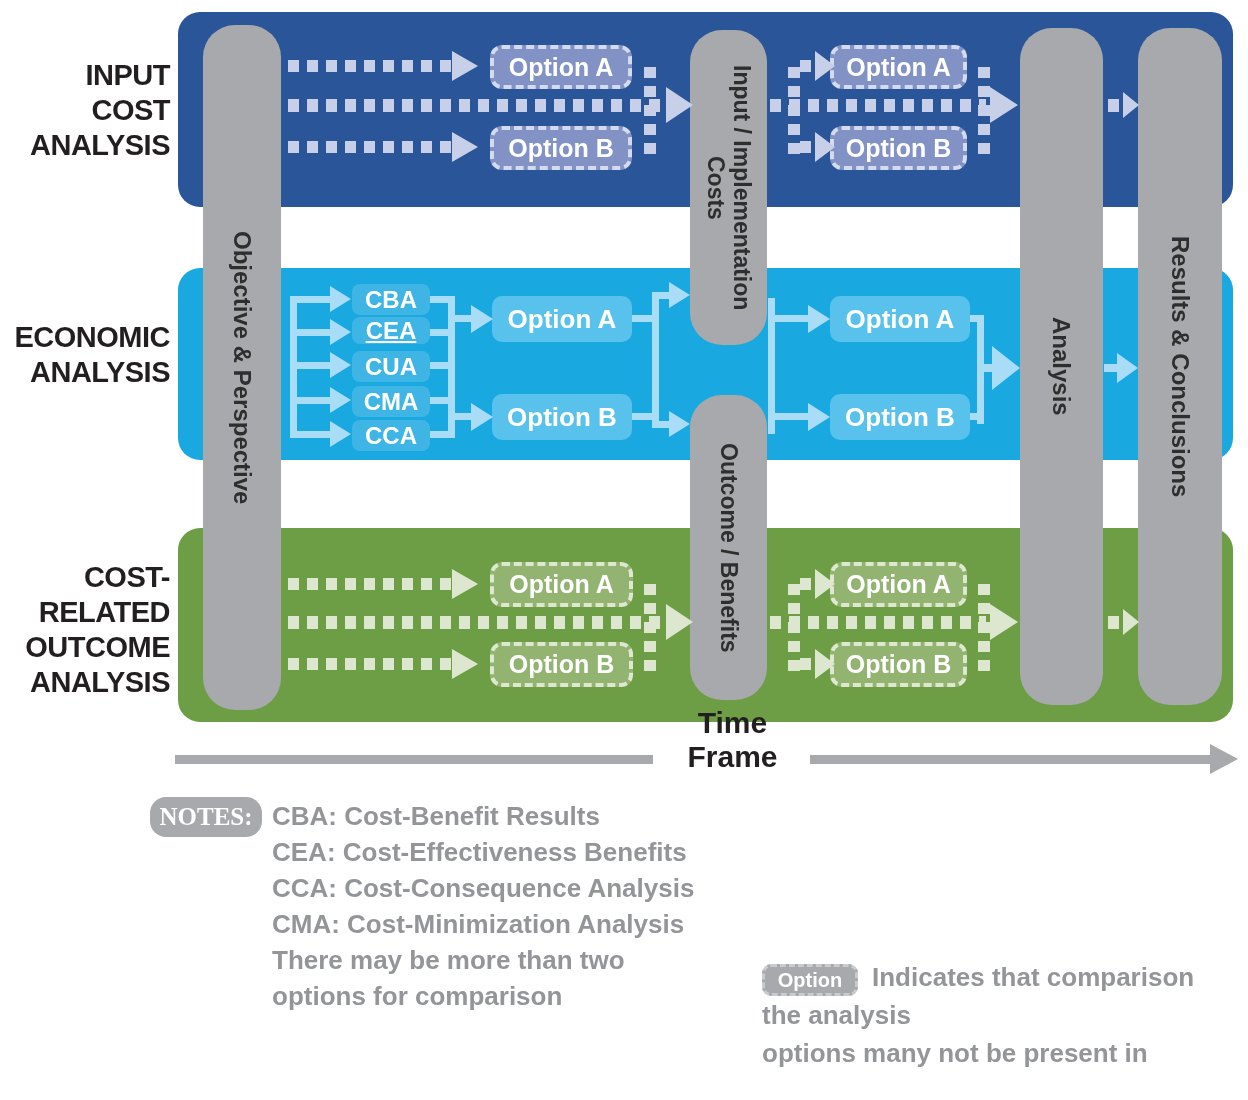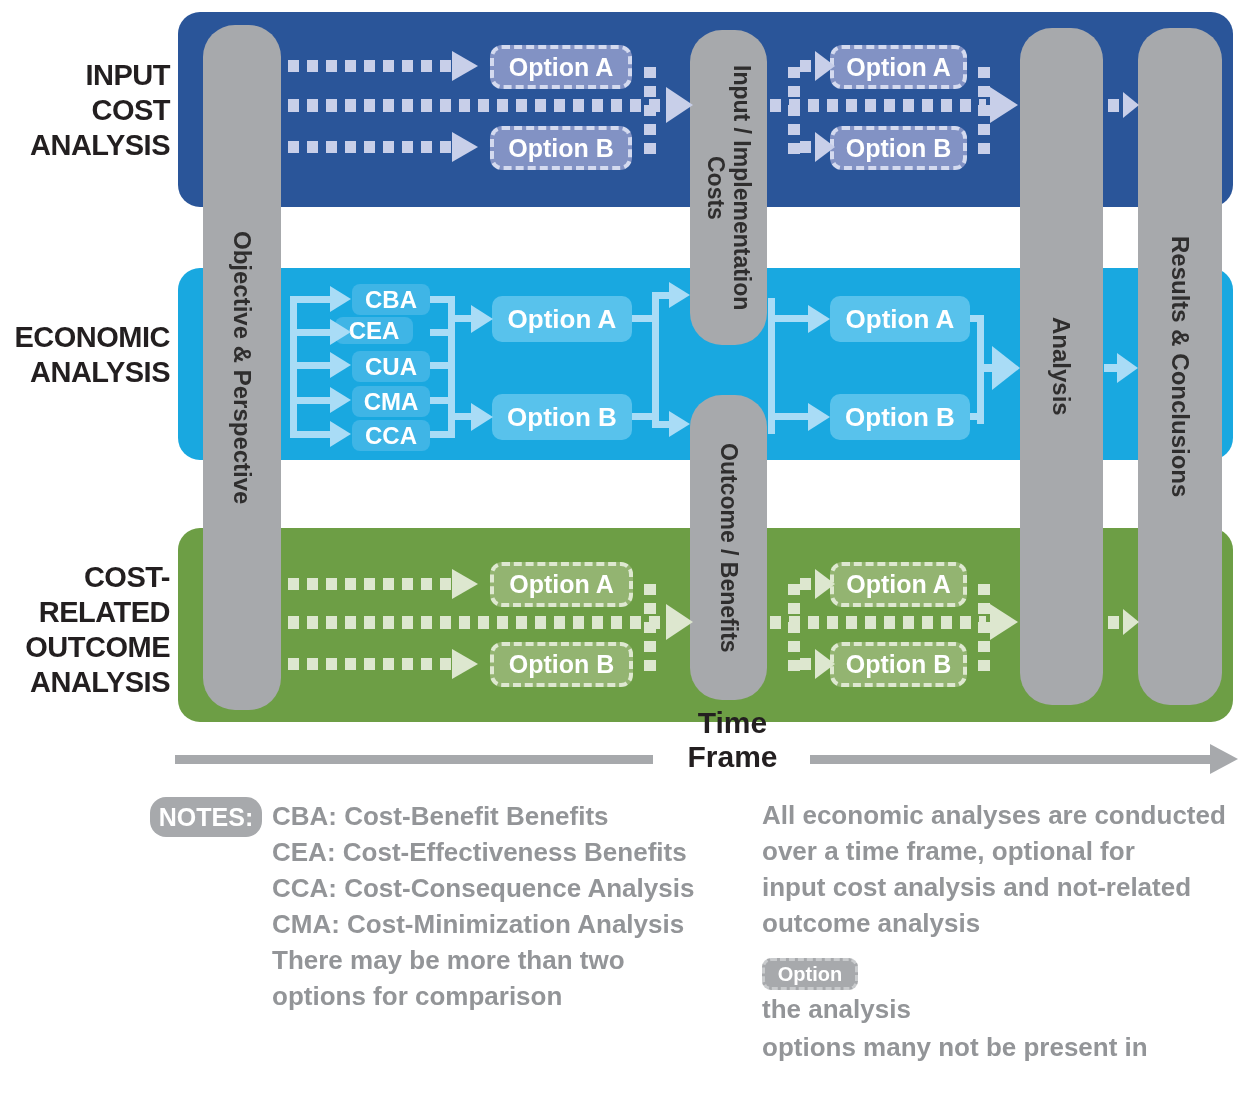--- a/index.html
+++ b/index.html
@@ -31,21 +31,21 @@
   
   .ln{position:absolute;background:var(--dc);}
   .dash-h{position:absolute;background:repeating-linear-gradient(90deg,var(--dc) 0 11px,transparent 11px 19px);}
   .dash-v{position:absolute;background:repeating-linear-gradient(0deg,var(--dc) 0 11px,transparent 11px 19px);}
   .tri{position:absolute;width:0;height:0;border-style:solid;border-color:transparent;}
   
   .tflabel{position:absolute;left:650px;top:706px;width:165px;text-align:center;
     color:#231F20;font-weight:bold;font-size:30px;}
   
   .badge{position:absolute;background:#A7A9AC;color:#ffffff;font-weight:bold;
-    display:flex;align-items:center;justify-content:center;}
+    display:flex;align-items:center;justify-content:center;font-family:Liberation Serif, serif;}
   .noteline{color:#939598;font-weight:bold;font-size:26px;white-space:nowrap;}
   .optbadge{display:inline-flex;align-items:center;justify-content:center;
     background:#A7A9AC;color:#ffffff;font-weight:bold;font-size:20px;
     width:96px;height:32px;border-radius:9px;border:3px dashed #C9CBCD;box-sizing:border-box;
     margin-right:14px;}
 </style>
 </head>
 <body>
 
 <div id="canvas">
@@ -84,55 +84,50 @@
   <div class="pillar" style="left:1138px;top:28px;width:84px;height:677px;">
     <span class="ptxt">Results &amp; Conclusions</span>
   </div>
 
   <div class="bx navy" style="left:490px;top:45px;width:142px;height:44px;">Option A</div>
   <div class="bx navy" style="left:490px;top:126px;width:142px;height:44px;">Option B</div>
   <div class="bx navy" style="left:830px;top:45px;width:137px;height:44px;">Option A</div>
   <div class="bx navy" style="left:830px;top:126px;width:137px;height:44px;">Option B</div>
 
   <div class="bx mini" style="left:352px;top:284px;width:78px;height:31px;">CBA</div>
-  <div class="bx mini" style="left:335px;top:317px;width:78px;height:27px;">CEA</div>
+  <div class="bx mini" style="left:352px;top:317px;width:78px;height:27px;text-decoration:underline;">CEA</div>
   <div class="bx mini" style="left:352px;top:351px;width:78px;height:31px;">CUA</div>
   <div class="bx mini" style="left:352px;top:386px;width:78px;height:31px;">CMA</div>
   <div class="bx mini" style="left:352px;top:420px;width:78px;height:31px;">CCA</div>
 
   <div class="bx copt" style="left:492px;top:296px;width:140px;height:46px;">Option A</div>
   <div class="bx copt" style="left:492px;top:394px;width:140px;height:46px;">Option B</div>
   <div class="bx copt" style="left:830px;top:296px;width:140px;height:46px;">Option A</div>
   <div class="bx copt" style="left:830px;top:394px;width:140px;height:46px;">Option B</div>
 
   <div class="bx green" style="left:490px;top:562px;width:143px;height:45px;">Option A</div>
   <div class="bx green" style="left:490px;top:642px;width:143px;height:45px;">Option B</div>
   <div class="bx green" style="left:830px;top:562px;width:137px;height:45px;">Option A</div>
   <div class="bx green" style="left:830px;top:642px;width:137px;height:45px;">Option B</div>
 
   <div class="tflabel">Time Frame</div>
 
   <div class="badge" style="left:150px;top:797px;width:112px;height:40px;border-radius:16px;font-size:25px;">NOTES:</div>
   <div class="abs" style="left:272px;top:798px;line-height:36px;">
-    <div class="noteline">CBA: Cost-Benefit Benefits</div>
+    <div class="noteline">CBA: Cost-Benefit Results</div>
     <div class="noteline">CEA: Cost-Effectiveness Benefits</div>
     <div class="noteline">CCA: Cost-Consequence Analysis</div>
     <div class="noteline">CMA: Cost-Minimization Analysis</div>
     <div class="noteline">There may be more than two</div>
     <div class="noteline">options for comparison</div>
   </div>
-  <div class="abs" style="left:762px;top:797px;line-height:36px;">
-    <div class="noteline">All economic analyses are conducted</div>
-    <div class="noteline">over a time frame, optional for</div>
-    <div class="noteline">input cost analysis and not-related</div>
-    <div class="noteline">outcome analysis</div>
-  </div>
   <div class="abs" style="left:762px;top:958px;line-height:38px;">
     <div class="noteline" style="display:flex;align-items:flex-end;">
       <span class="optbadge">Option</span>
+      <span>Indicates that comparison</span>
     </div>
     <div class="noteline">the analysis</div>
     <div class="noteline">options many not be present in</div>
   </div>
 
 <div class="dash-h" style="--dc: #C8CFE9; width: 164px; height: 12px; left: 288px; top: 60px;"></div>
     <div class="tri" style="border-width: 15px 0px 15px 26px; border-left-color: rgb(200, 207, 233); border-left-style: solid; left: 452px; top: 51px;"></div>
     <div class="dash-h" style="--dc: #C8CFE9; width: 378px; height: 13px; left: 288px; top: 99px;"></div>
     <div class="tri" style="border-width: 18px 0px 18px 27px; border-left-color: rgb(200, 207, 233); border-left-style: solid; left: 666px; top: 87px;"></div>
     <div class="dash-h" style="--dc: #C8CFE9; width: 164px; height: 12px; left: 288px; top: 141px;"></div>

